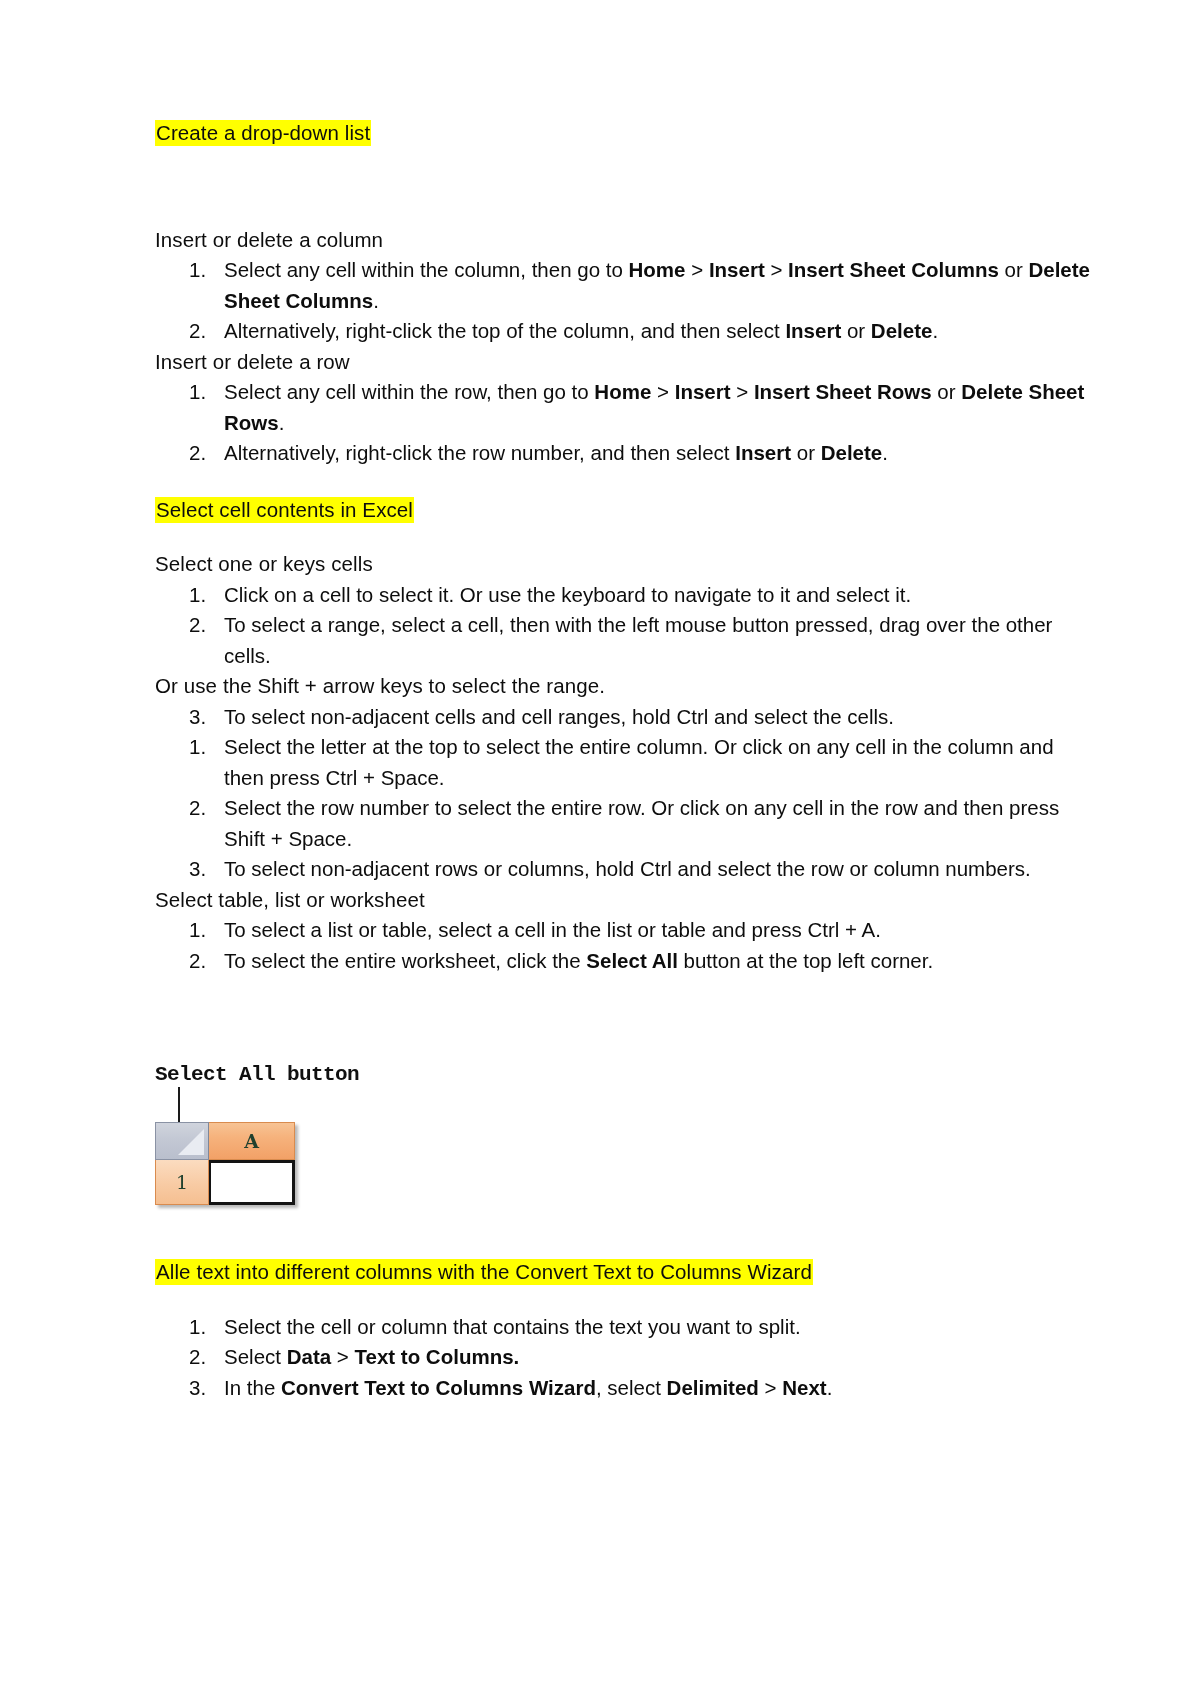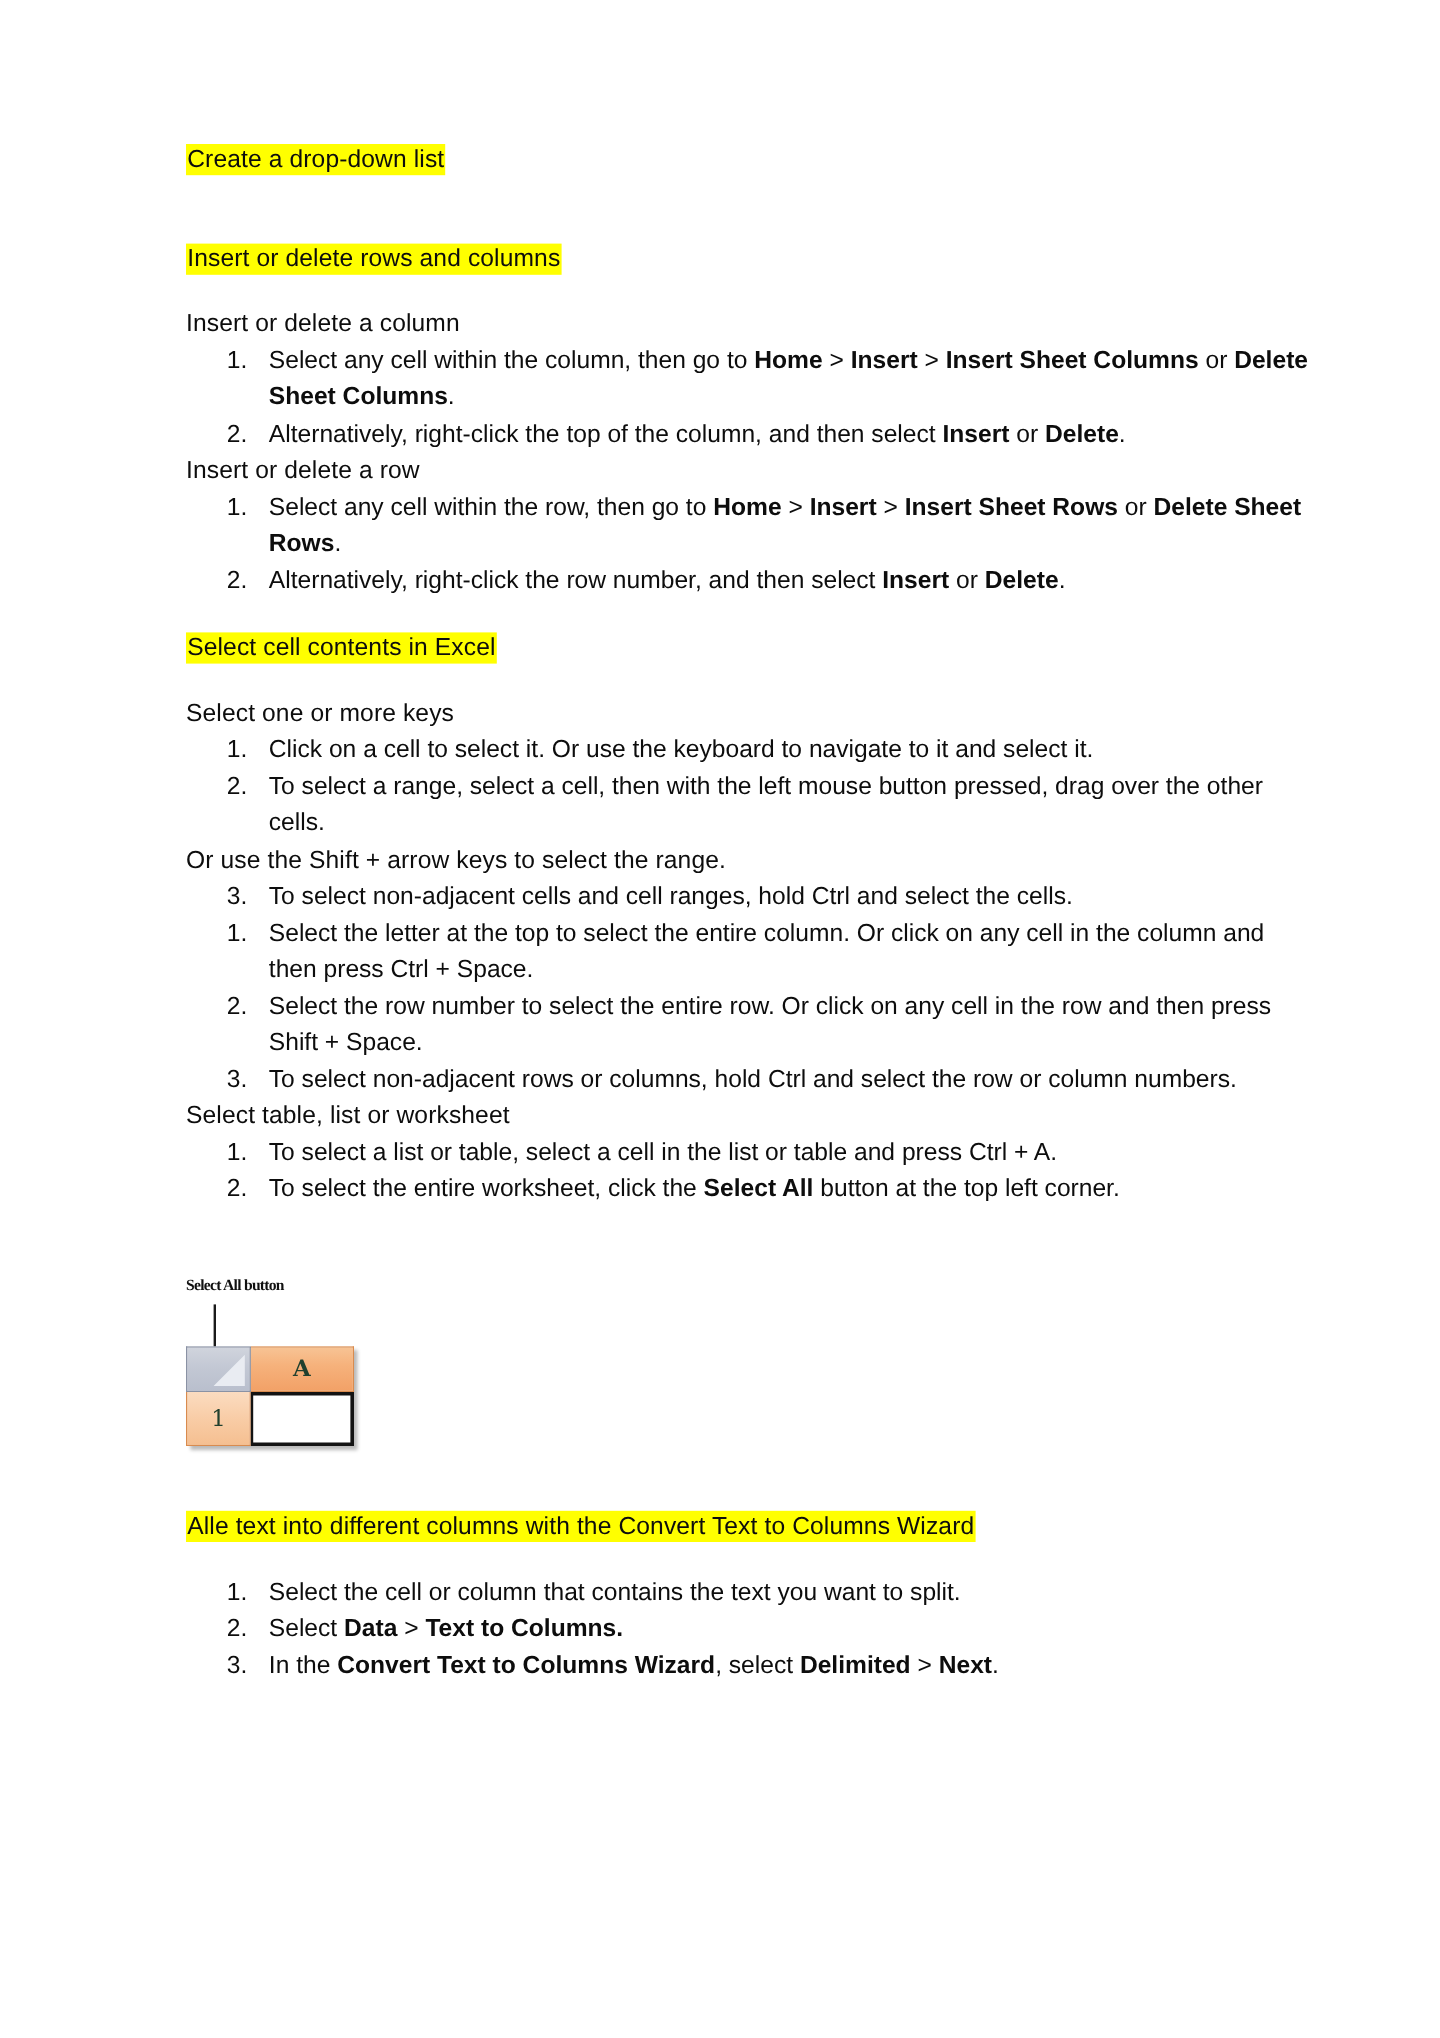--- a/index.html
+++ b/index.html
@@ -78,22 +78,22 @@
     position: absolute;
     left: 133px;
     top: 1063px;
     width: 340px;
     height: 160px;
   }
   .callout-label {
     position: absolute;
     left: 0px;
     top: 0px;
-    font-family: Liberation Serif, serif;
-    font-size: 13px;
+    font-family: Liberation Mono, monospace;
+    font-size: 21px;
     font-weight: bold;
     letter-spacing: -0.6px;
     color: #101010;
     white-space: nowrap;
   }
   .callout-leader {
     position: absolute;
     left: 23px;
     top: 24px;
     width: 2px;
@@ -183,21 +183,20 @@
 
 <div id="page">
 
   <div class="doc-body">
 
     <p class="para heading"><span class="hl">Create a drop-down list</span></p>
     <div class="spacer-lg"></div>
 
     <div class="spacer-lg"></div>
 
-    <p class="para heading"><span class="hl">Insert or delete rows and columns</span></p>
     <div class="spacer-md"></div>
     <p class="para">Insert or delete a column</p>
     <ol class="numlist">
       <li>
         <span class="num">1.</span>
         <span class="txt">Select any cell within the column, then go to <b>Home</b> &gt; <b>Insert</b> &gt; <b>Insert Sheet Columns</b> or <b>Delete Sheet Columns</b>.</span>
       </li>
       <li>
         <span class="num">2.</span>
         <span class="txt">Alternatively, right-click the top of the column, and then select <b>Insert</b> or <b>Delete</b>.</span>
@@ -212,21 +211,21 @@
       <li>
         <span class="num">2.</span>
         <span class="txt">Alternatively, right-click the row number, and then select <b>Insert</b> or <b>Delete</b>.</span>
       </li>
     </ol>
 
     <div class="spacer-lg"></div>
 
     <p class="para heading"><span class="hl">Select cell contents in Excel</span></p>
     <div class="spacer-md"></div>
-    <p class="para">Select one or more keys</p>
+    <p class="para">Select one or keys cells</p>
     <ol class="numlist">
       <li>
         <span class="num">1.</span>
         <span class="txt">Click on a cell to select it. Or use the keyboard to navigate to it and select it.</span>
       </li>
       <li>
         <span class="num">2.</span>
         <span class="txt">To select a range, select a cell, then with the left mouse button pressed, drag over the other cells.</span>
       </li>
     </ol>

